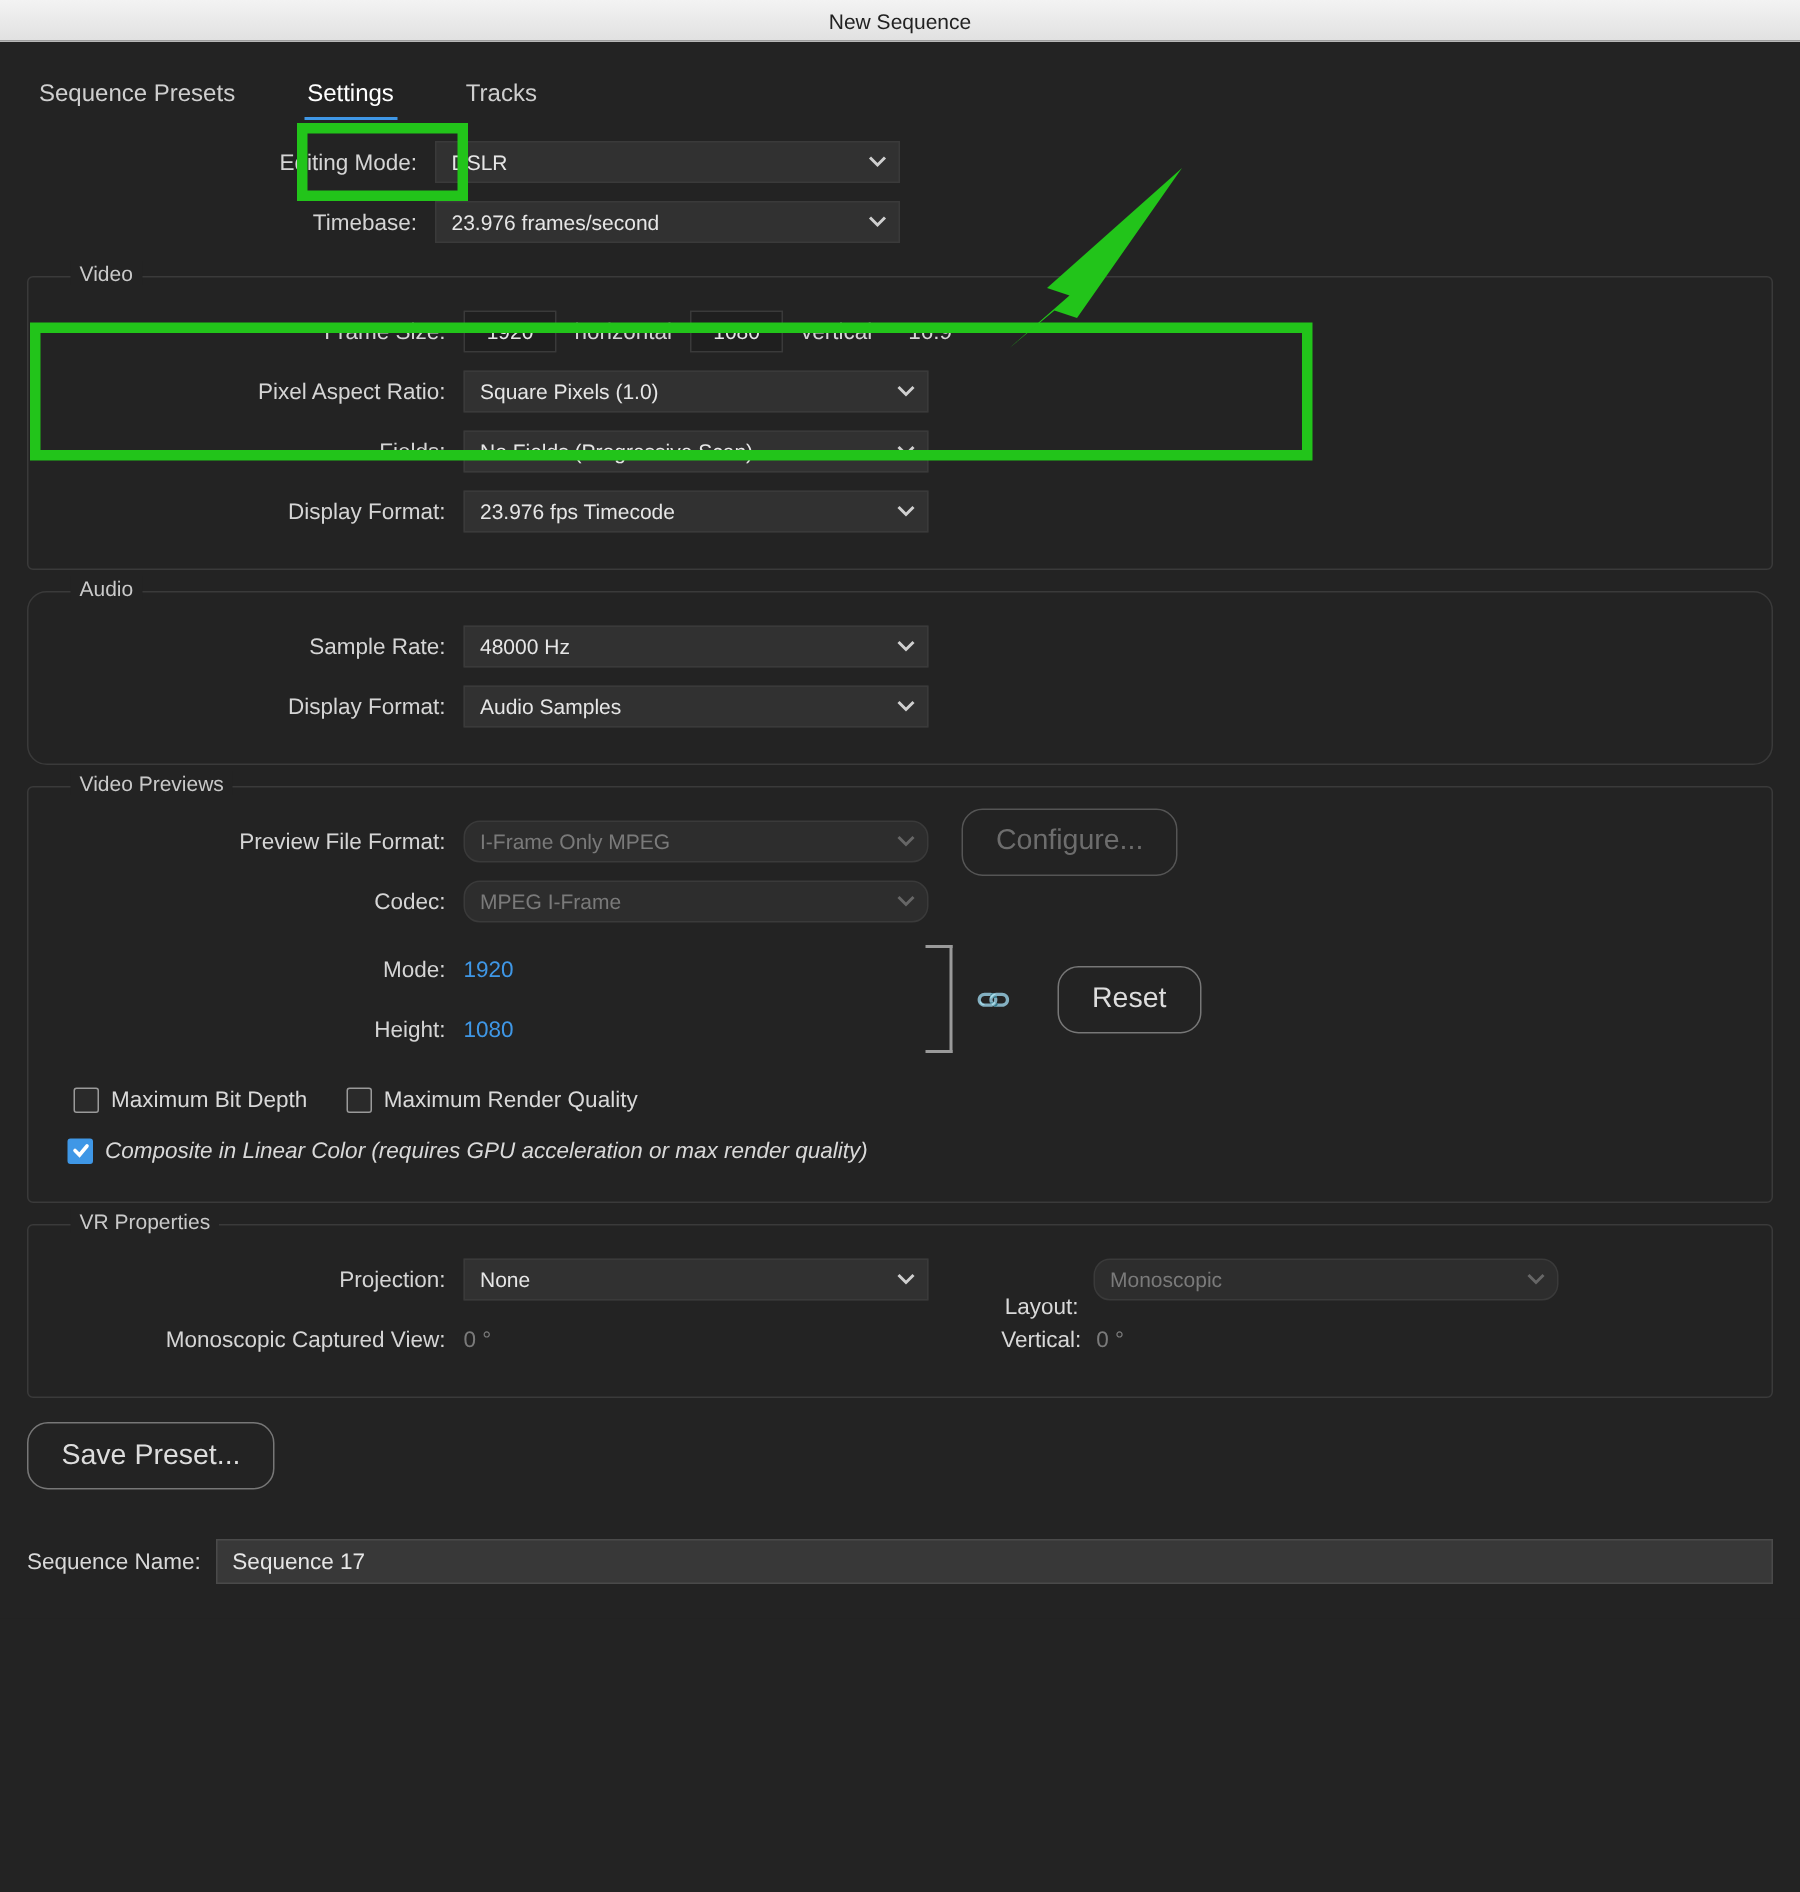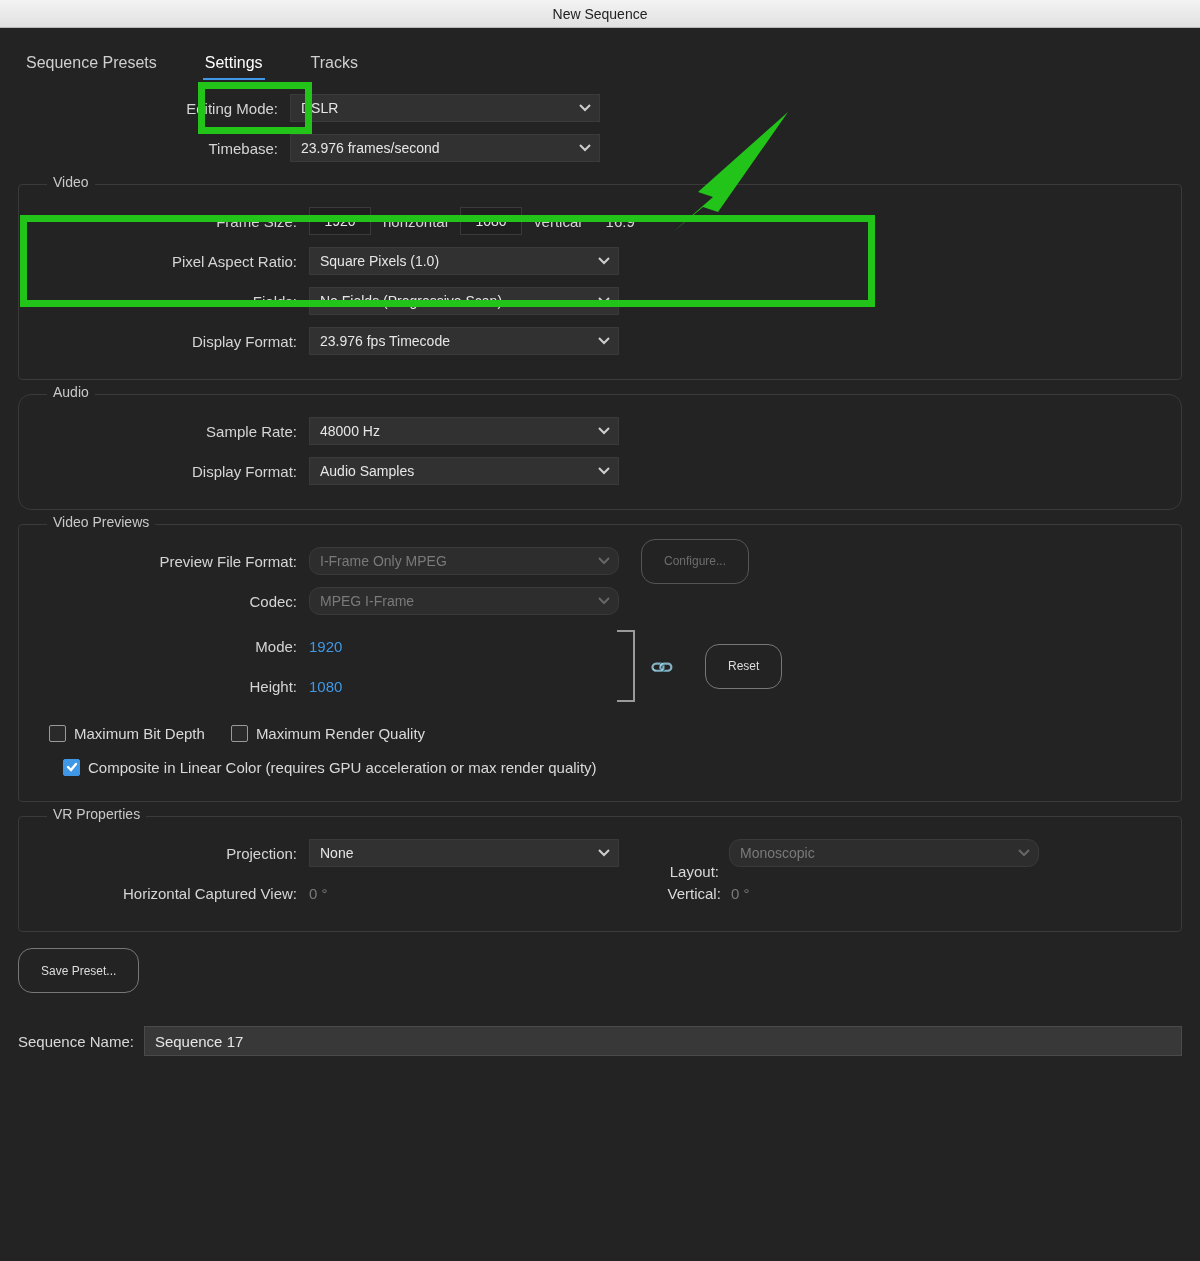--- a/index.html
+++ b/index.html
@@ -67,21 +67,21 @@
   .chk-row { display: flex; align-items: center; gap: 8px; height: 32px; font-size: 15px; }
   .chk {
     width: 17px; height: 17px; border: 1px solid #9a9a9a; border-radius: 2px;
     background: #2a2a2a; display: inline-flex; align-items: center; justify-content: center;
   }
   .chk.checked { background: #3f97e6; border-color: #3f97e6; color: #fff; }
 
   .pill {
     border: 1px solid #777; color: #ddd; border-radius: 14px;
     height: 45px; padding: 0 22px; display: inline-flex; align-items: center;
-    background: transparent; font-size: 12px; cursor: pointer;
+    background: transparent; font-size: 19px; cursor: pointer;
   }
   .pill.disabled { color: #6d6d6d; border-color: #555; }
 
   .nameinput {
     flex: 1; height: 30px; background: #383838; border: 1px solid #4a4a4a;
     color: #e6e6e6; padding: 0 10px; font-size: 15px;
   }
 
   .bracket {
     width: 18px; height: 72px; border: 2px solid #9a9a9a;
@@ -248,21 +248,21 @@
     <div style="display:flex; gap:26px; margin:6px 0 0 12px;">
       <div class="chk-row">
         <span class="chk"></span>
         <span>Maximum Bit Depth</span>
       </div>
       <div class="chk-row">
         <span class="chk"></span>
         <span>Maximum Render Quality</span>
       </div>
     </div>
-    <div class="chk-row" style="margin:2px 0 0 26px;">
+    <div class="chk-row" style="margin:2px 0 0 8px;font-style:italic;">
       <span class="chk checked">
         <svg class="check" viewBox="0 0 12 12">
             <path d="M2 6 L5 9 L10 3"></path>
           </svg>
       </span>
       <span>Composite in Linear Color (requires GPU acceleration or max render quality)</span>
     </div>
   </div>
 
   <div class="group" style="margin-top:14px;">
@@ -279,21 +279,21 @@
       <span style="flex:0 0 90px; text-align:right; padding-right:10px; margin-left:20px;margin-top:36px;">Layout:</span>
       <div class="select disabled" style="width:258px;">
         <span>Monoscopic</span>
         <svg class="chev" viewBox="0 0 12 12">
             <path d="M1 3 L6 8 L11 3" style="stroke:#666"></path>
           </svg>
       </div>
     </div>
 
     <div class="row">
-      <span class="label">Horizontal Captured View:</span>
+      <span class="label">Monoscopic Captured View:</span>
       <span style="color:#7a7a7a;">0 °</span>
       <span style="flex:0 0 340px;"></span>
       <span style="padding-right:10px;">Vertical:</span>
       <span style="color:#7a7a7a;">0 °</span>
     </div>
   </div>
 
   <div style="margin:16px 0 0 0;">
     <span class="pill">Save Preset...</span>
   </div>

